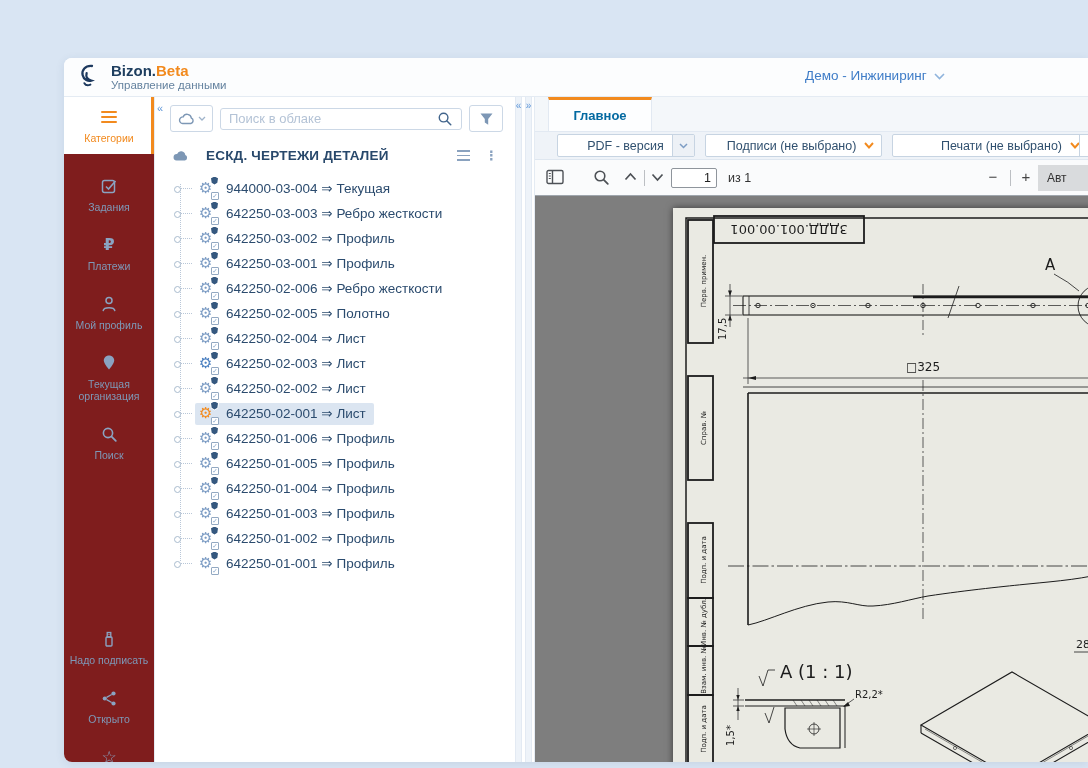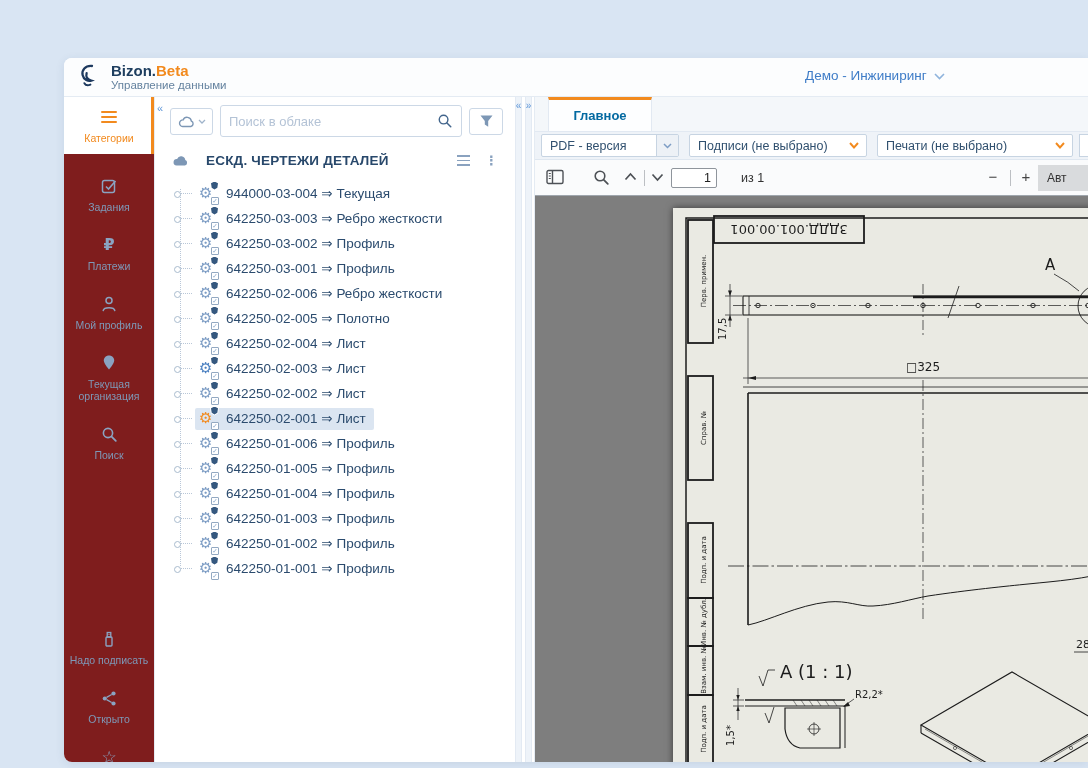--- a/index.html
+++ b/index.html
@@ -38,21 +38,21 @@
   .nav-bottom { margin-top:auto; margin-bottom:-18px; }
   .star-glyph { font-size:17px; font-family:"DejaVu Sans",sans-serif; }
 
   
   .tree-panel { width:360px; background:#fff; border-left:1px solid #e4ebf3;
     display:flex; flex-direction:column; position:relative; overflow:hidden; }
   .tree-collapse { position:absolute; left:2px; top:5px; color:#5e96d8; font-size:11px; cursor:pointer; }
   .search-row { display:flex; gap:7px; padding:8px 11px 6px 15px; align-items:center; flex:0 0 auto; }
   .cloud-btn { width:43px; height:27px; border:1px solid #ccd8e6; border-radius:3px; background:#fff;
     display:flex; align-items:center; justify-content:center; gap:3px; color:#7d97b5; cursor:pointer; }
-  .search-box { flex:1; height:32px; border:1px solid #ccd8e6; border-radius:3px;
+  .search-box { flex:1; height:22px; border:1px solid #ccd8e6; border-radius:3px;
     display:flex; align-items:center; padding:0 8px; background:#fff; }
   .search-box input { border:none; outline:none; flex:1; font-size:13px; color:#2b4b6e; font-family:inherit; background:transparent; }
   .search-box input::placeholder { color:#b4c3d6; }
   .search-box svg { color:#42658c; }
   .filter-btn { width:34px; height:27px; border:1px solid #ccd8e6; border-radius:3px; background:#fff;
     display:flex; align-items:center; justify-content:center; color:#7d97b5; cursor:pointer; }
   .tree-header { display:flex; align-items:center; gap:17px; padding:10px 16px 8px 17px; flex:0 0 auto; }
   .tree-header .cloud-ic { color:#7d97b5; display:flex; }
   .tree-title { font-weight:bold; font-size:13.5px; color:#28486b; flex:1; letter-spacing:.2px; }
   .tree-hdr-icons { color:#8aa2bf; display:flex; align-items:center; gap:15px; }
@@ -86,35 +86,35 @@
   .split-strip span { position:absolute; top:3px; left:50%; transform:translateX(-50%);
     color:#5e96d8; font-size:10px; }
 
   
   .viewer { flex:1; min-width:0; display:flex; flex-direction:column; border-left:1px solid #e4ebf3; }
   .tabbar { flex:0 0 35px; background:#f4f7fa; border-bottom:1px solid #e2e9f2; display:flex; }
   .tab { margin-left:13px; width:104px; background:#fdfeff; border:1px solid #e2e9f2; border-bottom:none;
     border-top:3px solid #f28a1e; display:flex; align-items:center; justify-content:center;
     font-size:13px; font-weight:bold; color:#0369a1; cursor:pointer; }
   .controls { flex:0 0 28px; background:#eff3f8; border-bottom:1px solid #dfe7f0;
-    display:flex; align-items:center; gap:10px; padding-left:6px; position:relative; }
+    display:flex; align-items:center; gap:10px; padding-left:22px; position:relative;text-align:right; }
   .dd { height:23px; background:#fff; border:1px solid #c7d4e2; border-radius:2px;
     display:flex; align-items:center; font-size:12.5px; color:#30506f; cursor:pointer; }
   .dd .lbl { padding:0 8px; flex:1; white-space:nowrap; overflow:hidden; }
   .chev-zone { width:22px; height:100%; background:#edf1f6; border-left:1px solid #c7d4e2;
     display:flex; align-items:center; justify-content:center; color:#7d9dc4; }
   .chev-orange { color:#f28a1e; padding-right:7px; display:flex; }
   .dd-fragment { position:absolute; right:-3px; top:2px; width:12px; height:23px; background:#fff; border:1px solid #c7d4e2; }
 
   .pdfbar { flex:0 0 36px; background:#fafbfc; border-bottom:1px solid #9fa6ad; position:relative; color:#4d5156; }
   .tb-btn { position:absolute; top:9px; display:flex; color:#4d5156; cursor:pointer; }
   .tb-div { position:absolute; width:1px; height:16px; background:#bcbfc3; top:10px; }
   .pg-input { position:absolute; left:136px; top:8px; width:46px; height:20px; border:1px solid #8f959c;
     border-radius:2px; background:#fff; text-align:right; font-size:12.5px; color:#222; padding:0 5px; font-family:inherit; }
-  .pdf-label { position:absolute; left:206px; top:11px; font-size:12.5px; color:#333; }
+  .pdf-label { position:absolute; left:193px; top:11px; font-size:12.5px; color:#333; }
   .zoom-btn { position:absolute; top:8px; font-size:15px; color:#444; cursor:pointer; width:16px; text-align:center; }
   .scale-box { position:absolute; left:503px; top:5px; width:92px; height:26px; background:#d9dbdd;
     display:flex; align-items:center; padding-left:9px; font-size:12px; color:#333; cursor:pointer; }
 
   .canvas { flex:1; background:#7e7e7e; position:relative; overflow:hidden; }
   .page { position:absolute; left:138px; top:12px; width:620px; height:600px; background:#eaeae3;
     box-shadow:0 0 7px rgba(0,0,0,.55); }
   .page svg { display:block; }
   .page text { fill:#1c1c1c; font-family:"DejaVu Sans",sans-serif; }
 </style>

